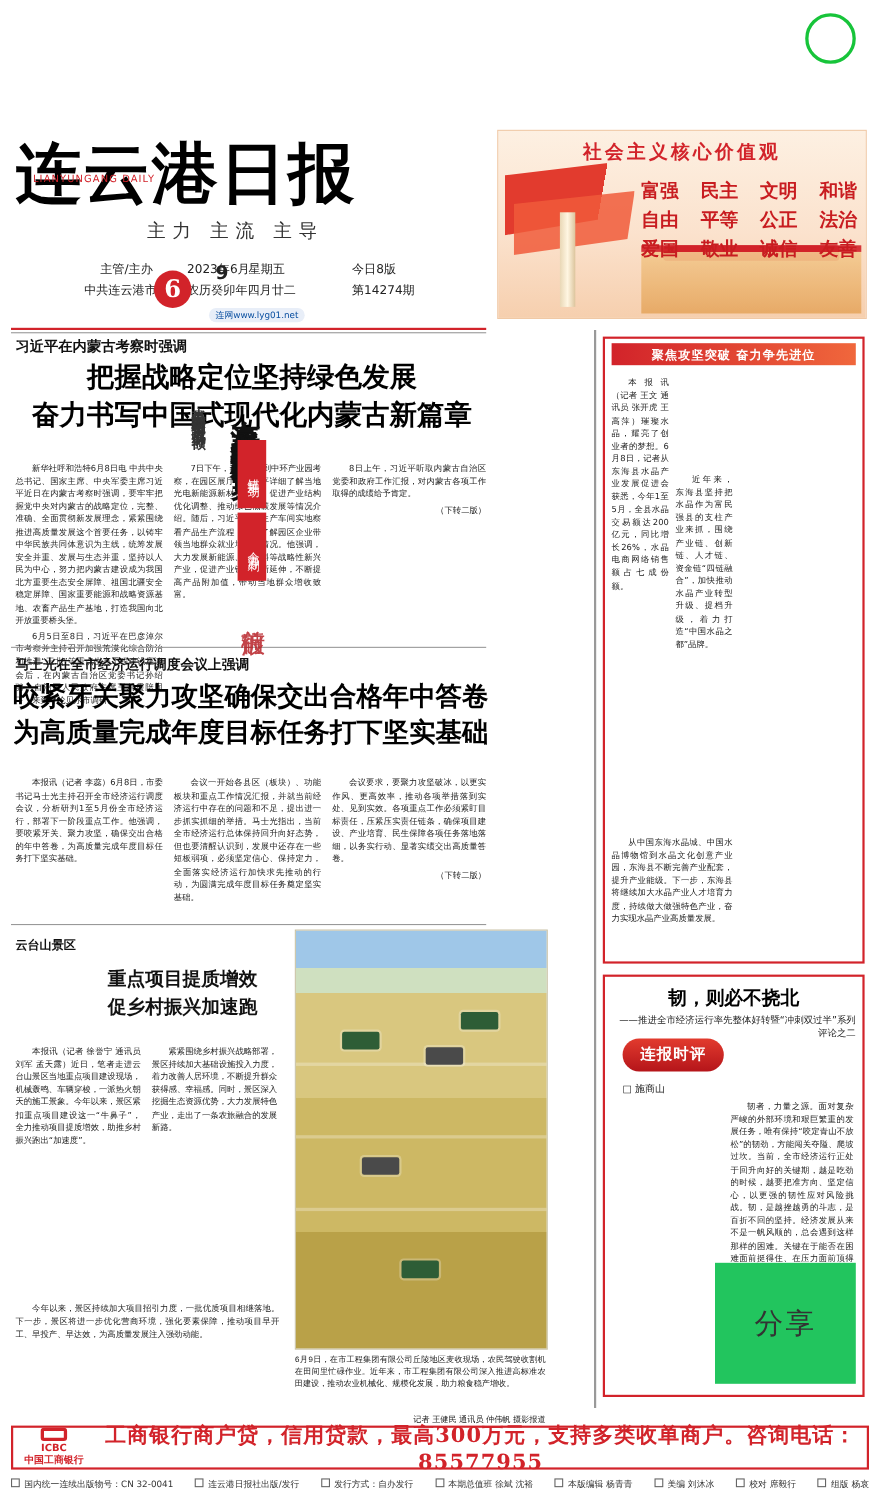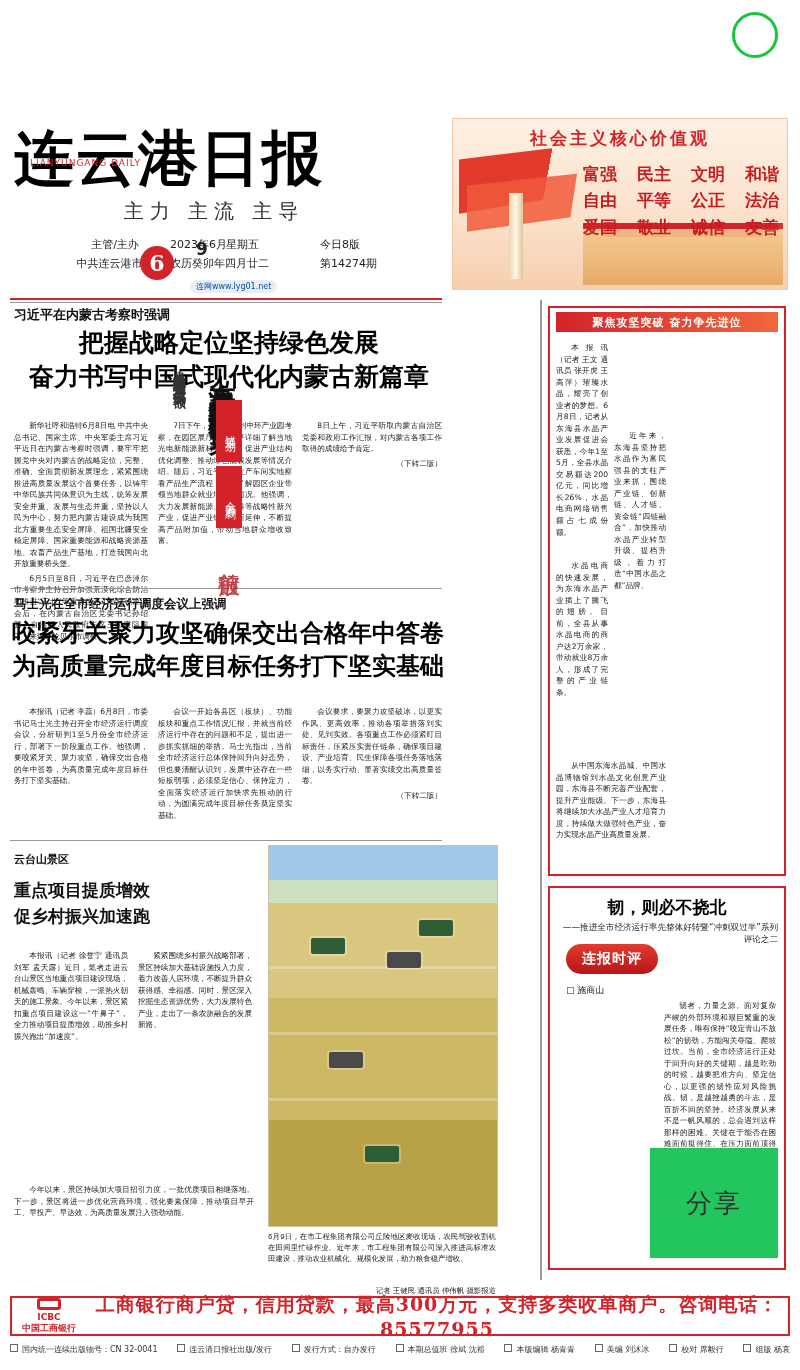--- a/index.html
+++ b/index.html
@@ -5,21 +5,21 @@
   html,body{margin:0;padding:0;background:#fff;}
   body{width:800px;height:1370px;font-family:"DejaVu Sans","Liberation Sans",sans-serif;color:#111;position:relative;overflow:hidden;}
   .page{position:relative;width:800px;height:1370px;background:#fff;}
 
   
   .circle-btn{position:absolute;right:22px;top:12px;width:46px;height:46px;border-radius:50%;border:3px solid #17c43a;box-sizing:border-box;}
 
   
   .masthead{position:absolute;left:14px;top:128px;width:430px;}
   .mh-title{font-family:"DejaVu Serif","Liberation Serif",serif;font-weight:bold;font-size:60px;color:#d2232a;letter-spacing:2px;line-height:1;white-space:nowrap;}
-  .mh-sub{margin-top:10px;text-align:center;font-size:20px;color:#333;letter-spacing:6px;width:400px;}
+  .mh-sub{margin-top:10px;text-align:center;font-size:17px;color:#333;letter-spacing:6px;width:400px;}
   .mh-en{position:absolute;left:30px;top:158px;font-size:9px;color:#d2232a;letter-spacing:1px;}
 
   .mh-info{position:absolute;left:60px;top:236px;width:380px;font-size:11px;color:#222;line-height:1.55;}
   .mh-info .r{display:flex;}
   .mh-info .c1{width:110px;text-align:center;}
   .mh-info .c2{width:150px;}
   .mh-info .c3{width:110px;}
   .mh-circle{position:absolute;left:140px;top:246px;width:34px;height:34px;border-radius:50%;background:#d2232a;color:#fff;font-size:22px;font-weight:bold;display:flex;align-items:center;justify-content:center;font-family:"DejaVu Serif",serif;}
   .mh-url{position:absolute;left:190px;top:280px;font-size:8px;color:#0a4fa0;background:#e8eef8;padding:1px 6px;border-radius:7px;}
 
@@ -47,21 +47,21 @@
 
   
   .lead-kicker{position:absolute;left:14px;top:306px;font-size:13px;font-family:"DejaVu Serif",serif;color:#111;font-weight:bold;}
   .lead-h1{position:absolute;left:14px;top:326px;width:430px;text-align:center;font-size:25px;line-height:1.35;}
   .lead-h1 .l2{display:block;}
 
   .kicker2{position:absolute;left:14px;top:596px;font-size:12.5px;font-family:"DejaVu Serif",serif;font-weight:bold;}
   .h2{position:absolute;left:10px;top:616px;width:436px;text-align:center;font-size:24px;line-height:1.38;}
 
   .label-box{position:absolute;font-size:11px;font-family:"DejaVu Serif",serif;font-weight:bold;color:#111;}
-  .h3{position:absolute;left:14px;top:878px;width:220px;text-align:left;font-size:17px;line-height:1.5;color:#111;}
+  .h3{position:absolute;left:14px;top:878px;width:220px;text-align:right;font-size:17px;line-height:1.5;color:#111;}
 
   
   .photo{position:absolute;left:268px;top:845px;width:228px;height:380px;background:
     linear-gradient(180deg,#9fc7e8 0 9%,#cfe0c0 9% 15%,#d9c77f 15% 40%,#cdb864 40% 72%,#b9a148 72% 100%);
     overflow:hidden;border:1px solid #c9c2a5;}
   .photo .strip{position:absolute;left:0;right:0;height:3px;background:rgba(255,255,255,.28);}
   .photo .machine{position:absolute;width:34px;height:16px;background:#2e5d36;border-radius:2px;box-shadow:0 0 0 2px rgba(255,255,255,.25);}
   .photo .machine.b{background:#4a4a4a;}
   .caption{position:absolute;left:268px;top:1232px;width:228px;font-size:7.4px;line-height:1.5;color:#222;text-align:justify;font-family:Liberation Mono, monospace;}
   .credit{position:absolute;left:268px;top:1286px;width:228px;font-size:7.4px;text-align:right;color:#222;}
@@ -240,23 +240,20 @@
     <div>全力冲刺</div>
   </div>
   <div class="sign">破浪前行</div>
 
   <div class="colblock" style="left:556px;top:342px;width:52px;">
     <p>本报讯（记者 王文 通讯员 张开虎 王高萍）璀璨水晶，耀亮了创业者的梦想。6月8日，记者从东海县水晶产业发展促进会获悉，今年1至5月，全县水晶交易额达200亿元，同比增长26%，水晶电商网络销售额占七成份额。</p>
   </div>
   <div class="colblock" style="left:614px;top:430px;width:52px;">
     <p>近年来，东海县坚持把水晶作为富民强县的支柱产业来抓，围绕产业链、创新链、人才链、资金链“四链融合”，加快推动水晶产业转型升级、提档升级，着力打造“中国水晶之都”品牌。</p>
   </div>
-  <div class="colblock" style="left:556px;top:560px;width:52px;">
-    <p>水晶电商的快速发展，为东海水晶产业插上了腾飞的翅膀。目前，全县从事水晶电商的商户达2万余家，带动就业8万余人，形成了完整的产业链条。</p>
-  </div>
   <div class="colblock" style="left:556px;top:760px;width:110px;">
     <p>从中国东海水晶城、中国水晶博物馆到水晶文化创意产业园，东海县不断完善产业配套，提升产业能级。下一步，东海县将继续加大水晶产业人才培育力度，持续做大做强特色产业，奋力实现水晶产业高质量发展。</p>
   </div>
 
   <div class="rbox2"></div>
   <div class="rb2-title headline">韧，则必不挠北</div>
   <div class="rb2-sub">——推进全市经济运行率先整体好转暨“冲刺双过半”系列评论之二</div>
   <div class="stamp">连报时评</div>
   <div class="author">□ 施商山</div>
 

